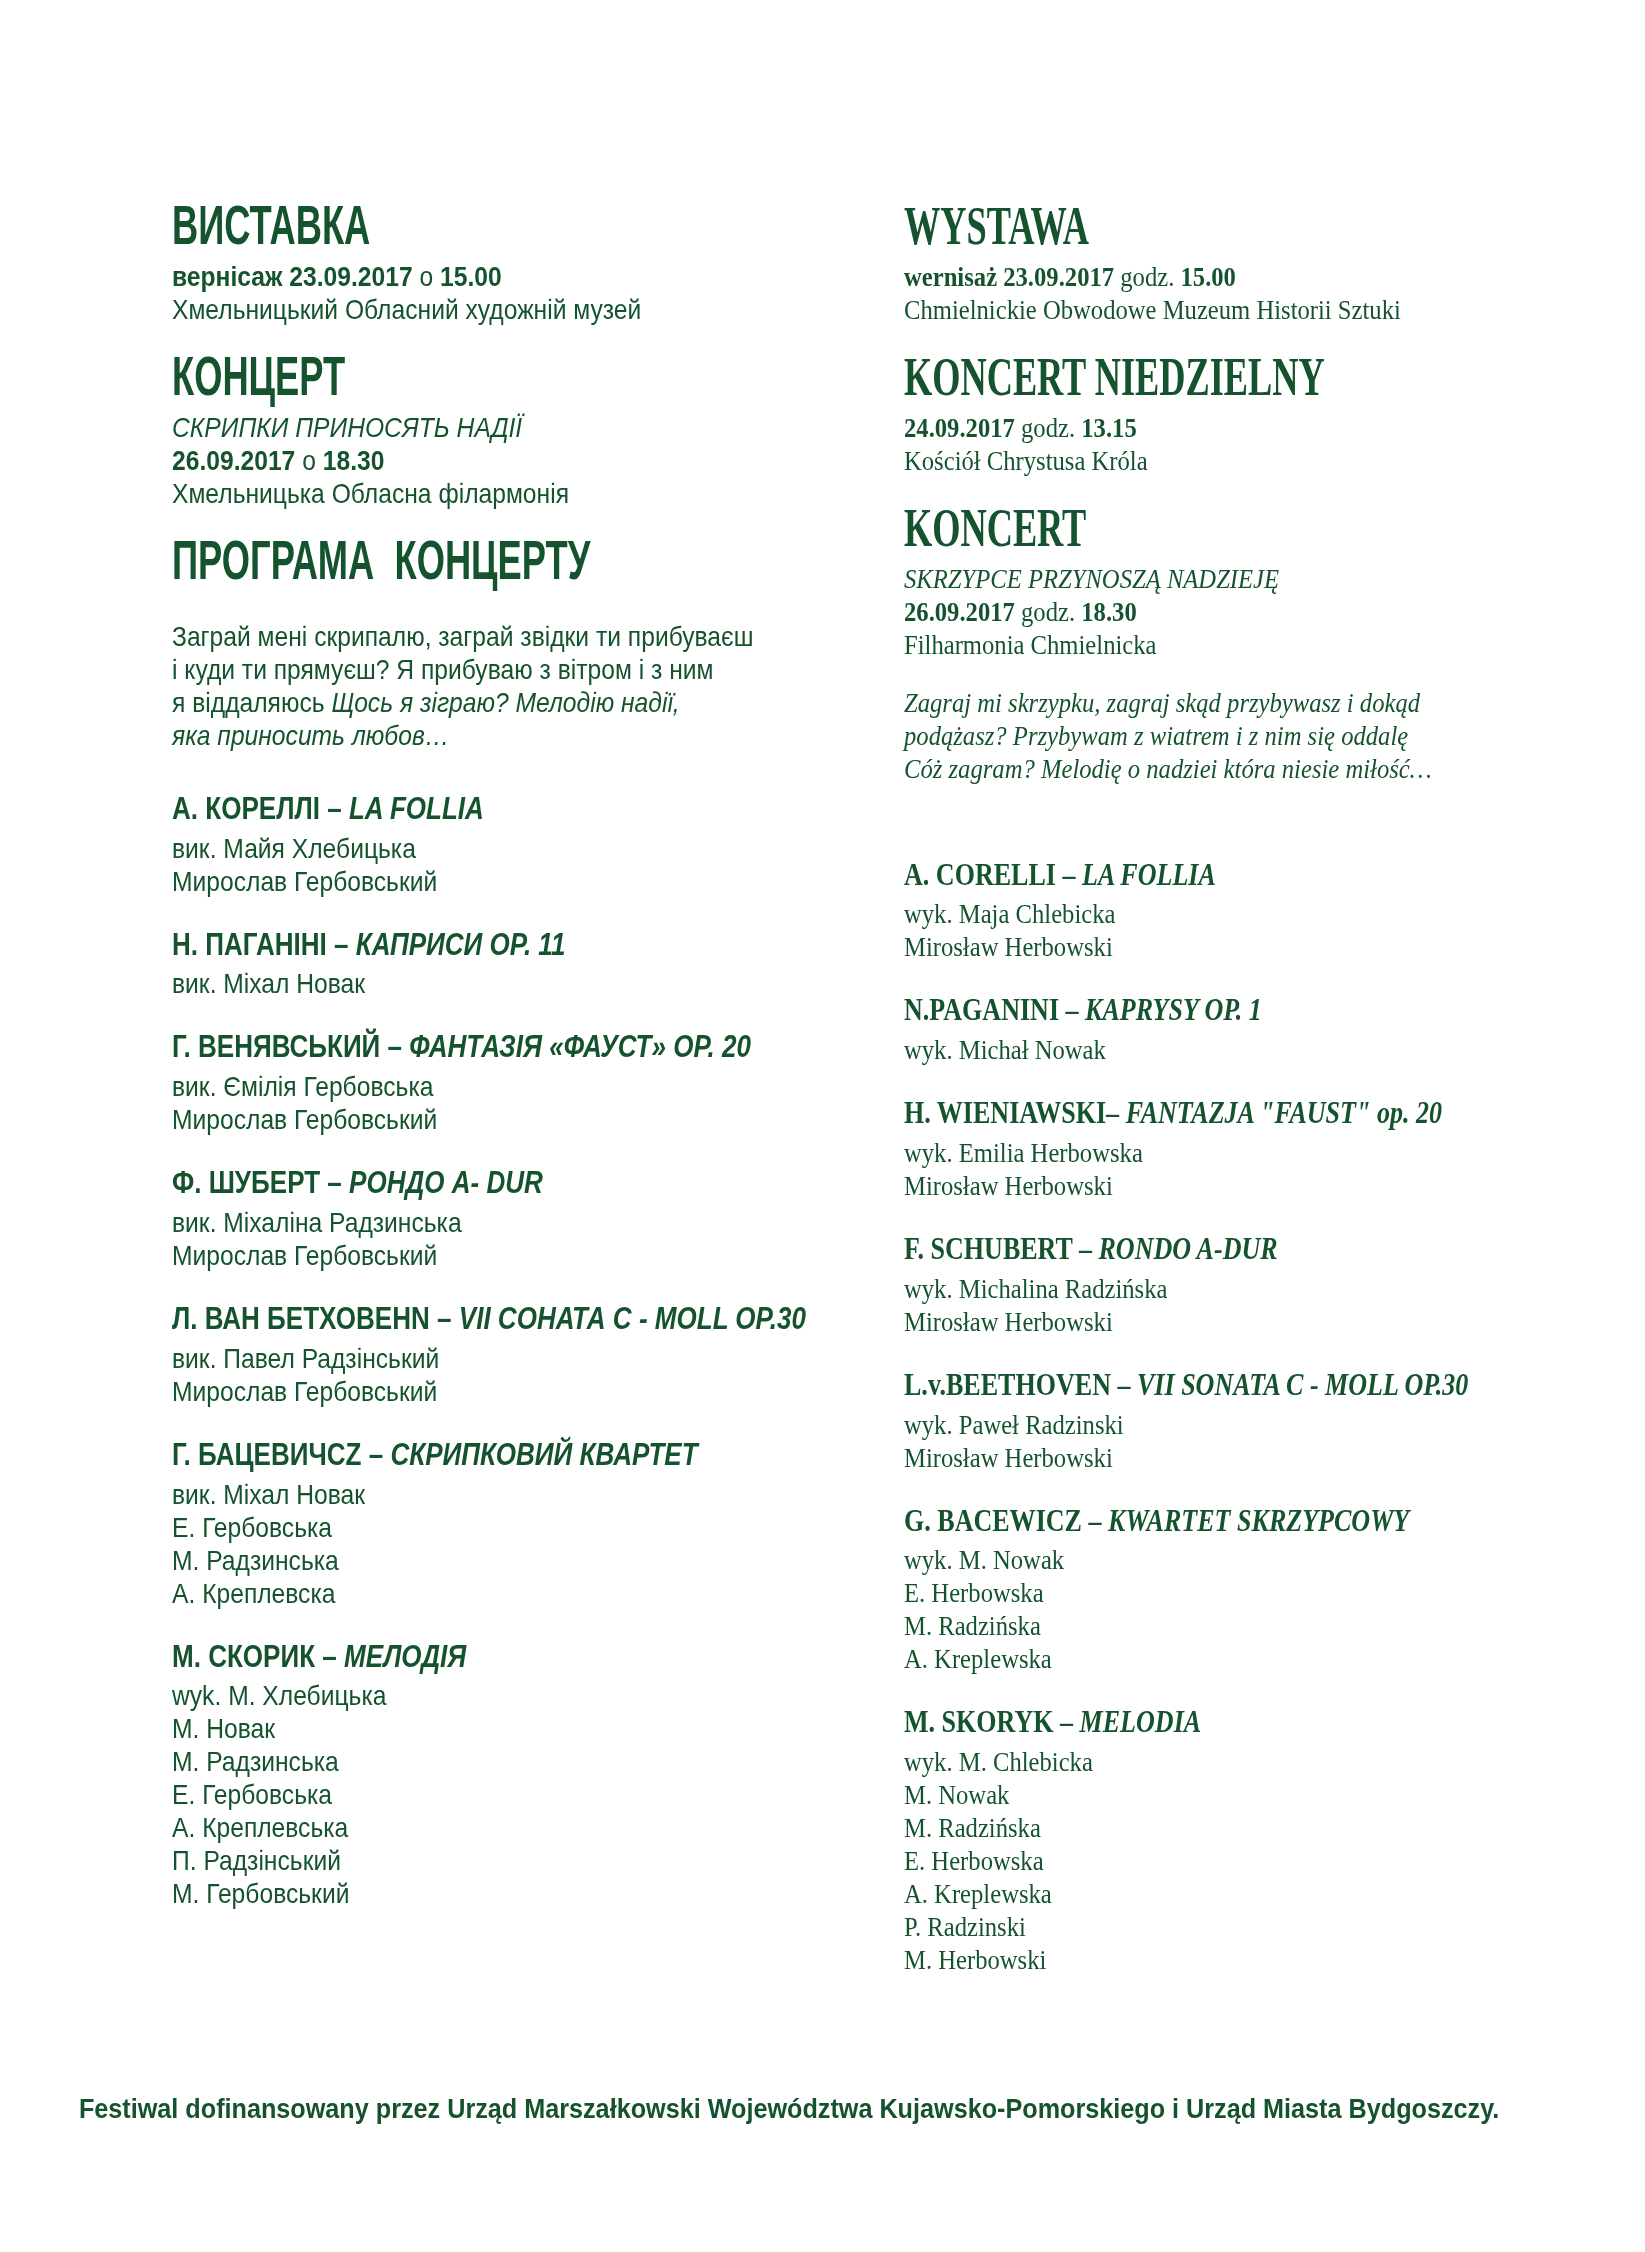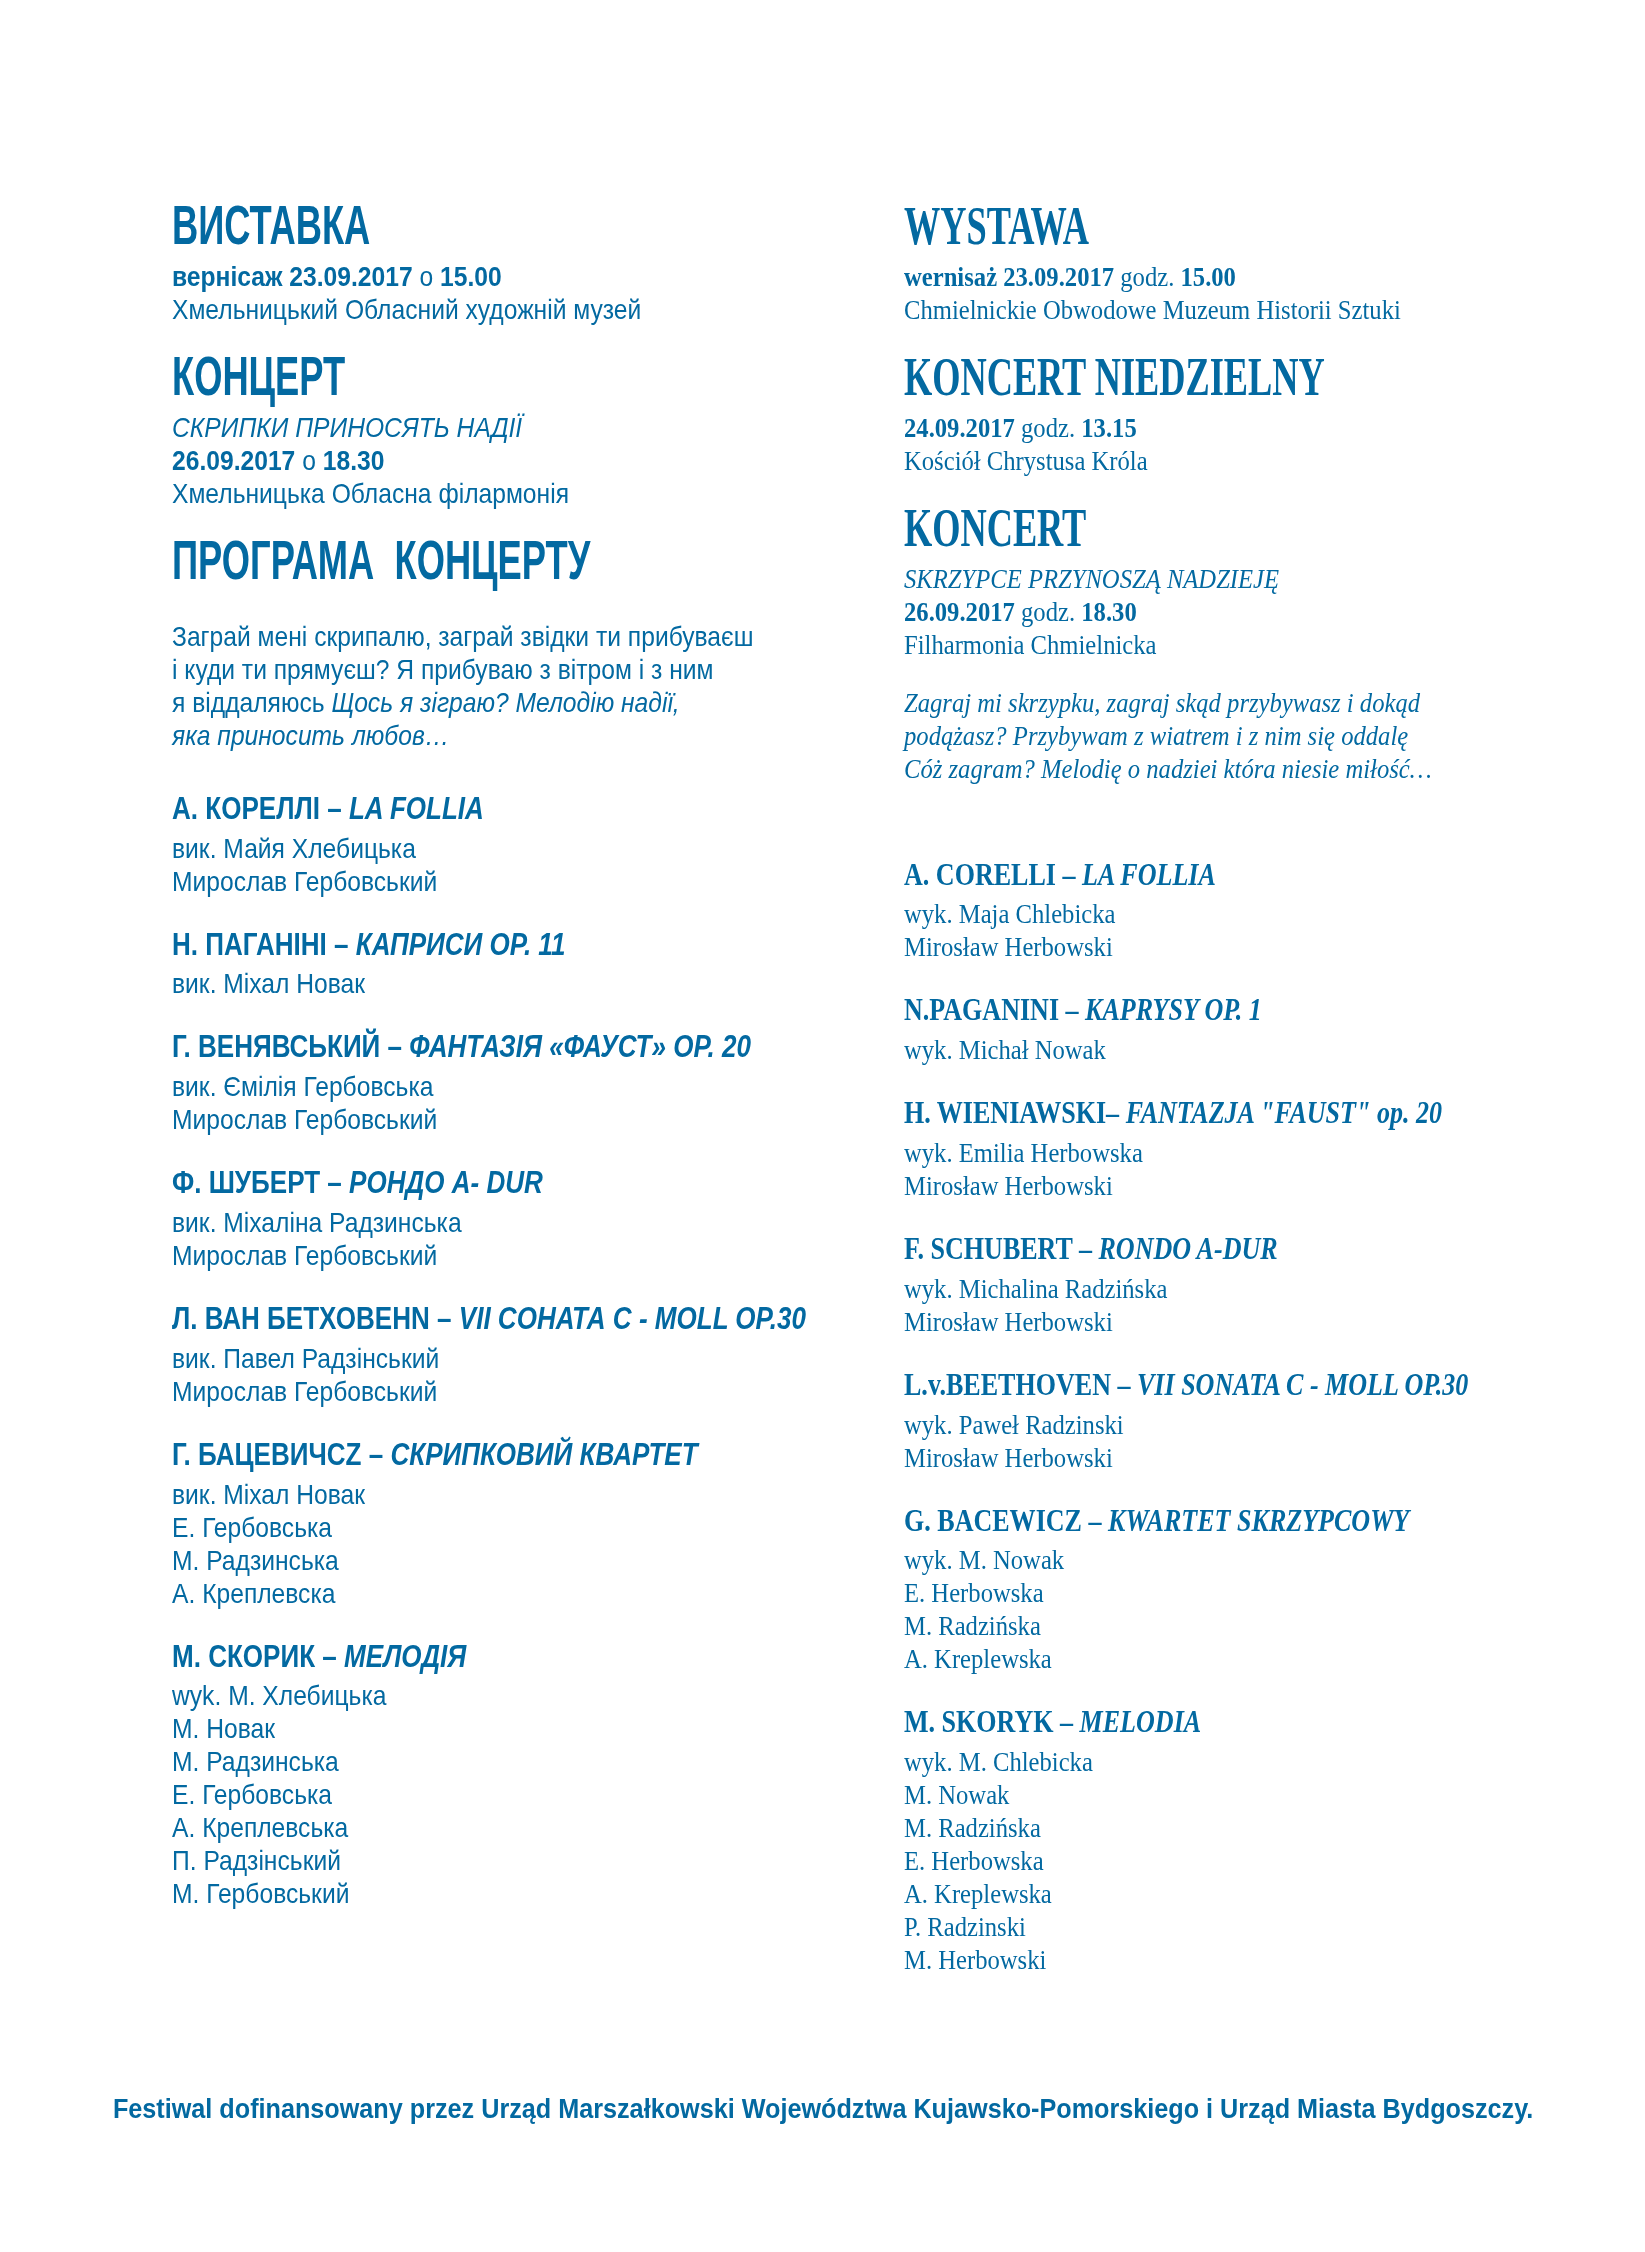--- a/index.html
+++ b/index.html
@@ -6,21 +6,21 @@
     margin: 0;
     padding: 0;
     background: #ffffff;
   }
   .page {
     position: relative;
     width: 1646px;
     height: 2252px;
     background: #ffffff;
     overflow: hidden;
-    color: #0369a1;
+    color: #14532d;
     font-family: "Liberation Sans", sans-serif;
   }
   .col {
     position: absolute;
     top: 200px;
   }
   .col-left  { left: 172px; width: 706px; }
   .col-right { left: 904px; width: 706px; font-family: Liberation Serif, serif; }
 
   
@@ -61,21 +61,21 @@
   .sec-program    { margin-bottom: 34px; }
   .sec-quote      { margin-bottom: 38px; }
   .sec-quote-tall { margin-bottom: 71px; }
   .sec-piece      { margin-bottom: 28px; }
 
   .footer {
     position: absolute;
     top: 2092px;
     left: 0;
     width: 100%;
-    text-align: center;
+    text-align: left;
     font-size: 28px;
     line-height: 34px;
   }
   .footer-inner {
     display: inline-block;
     white-space: pre;
     transform: scaleX(0.90);
     transform-origin: center center;
   }
 </style>

